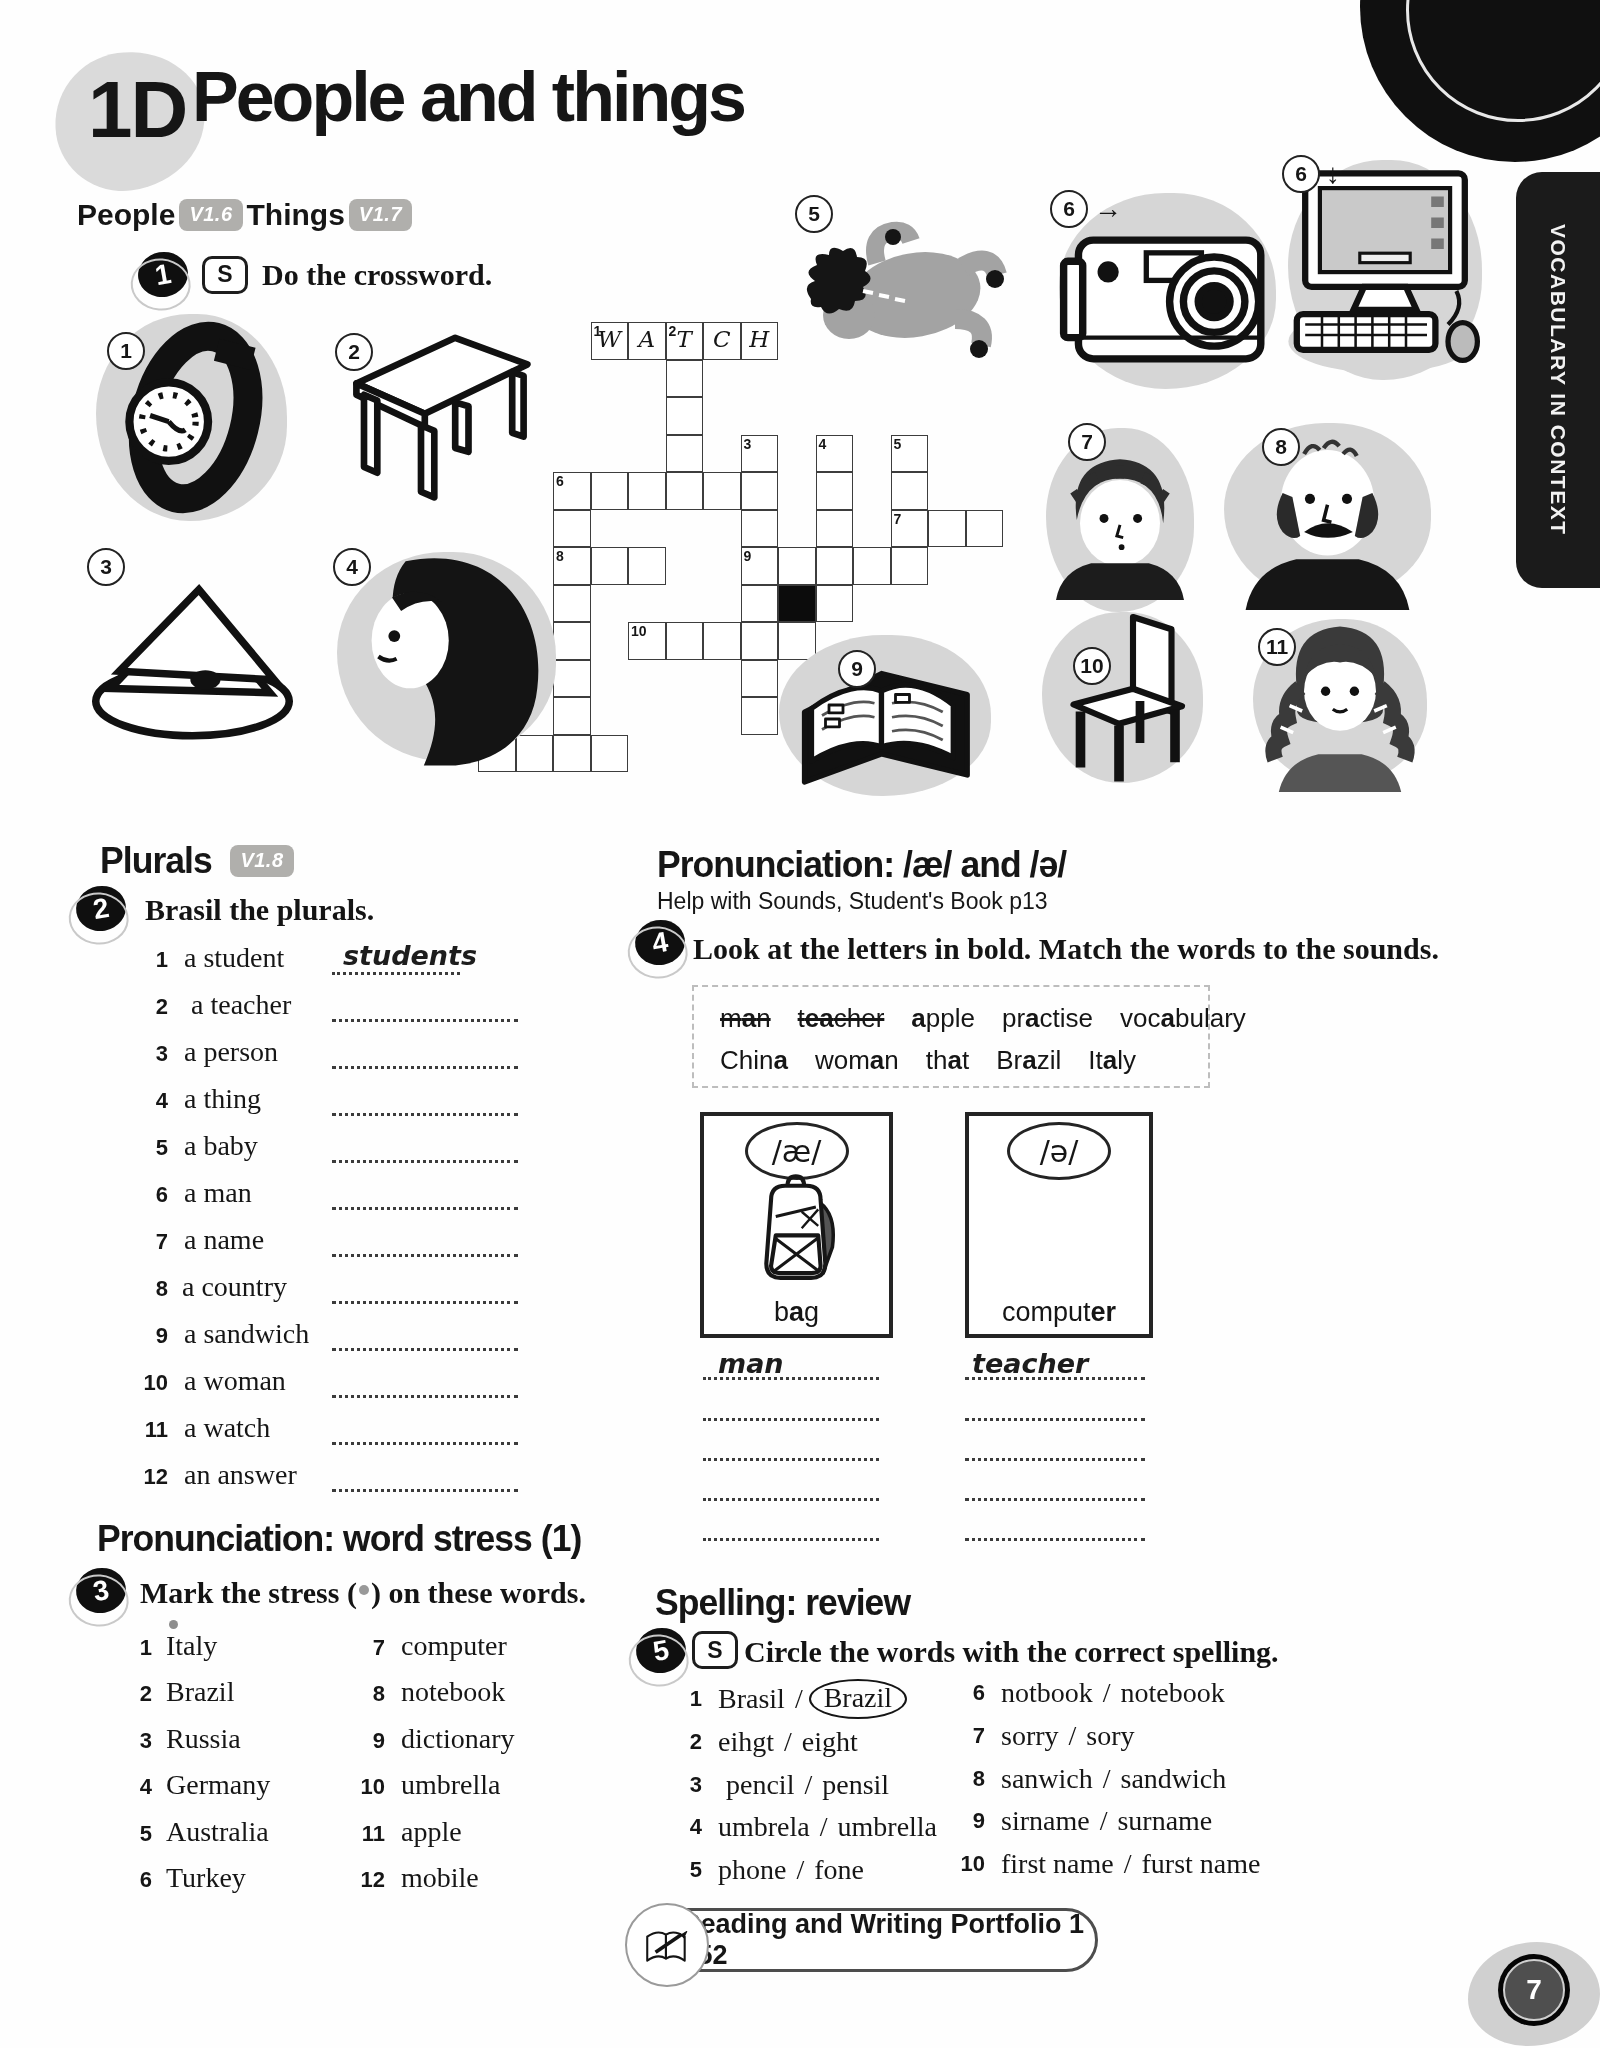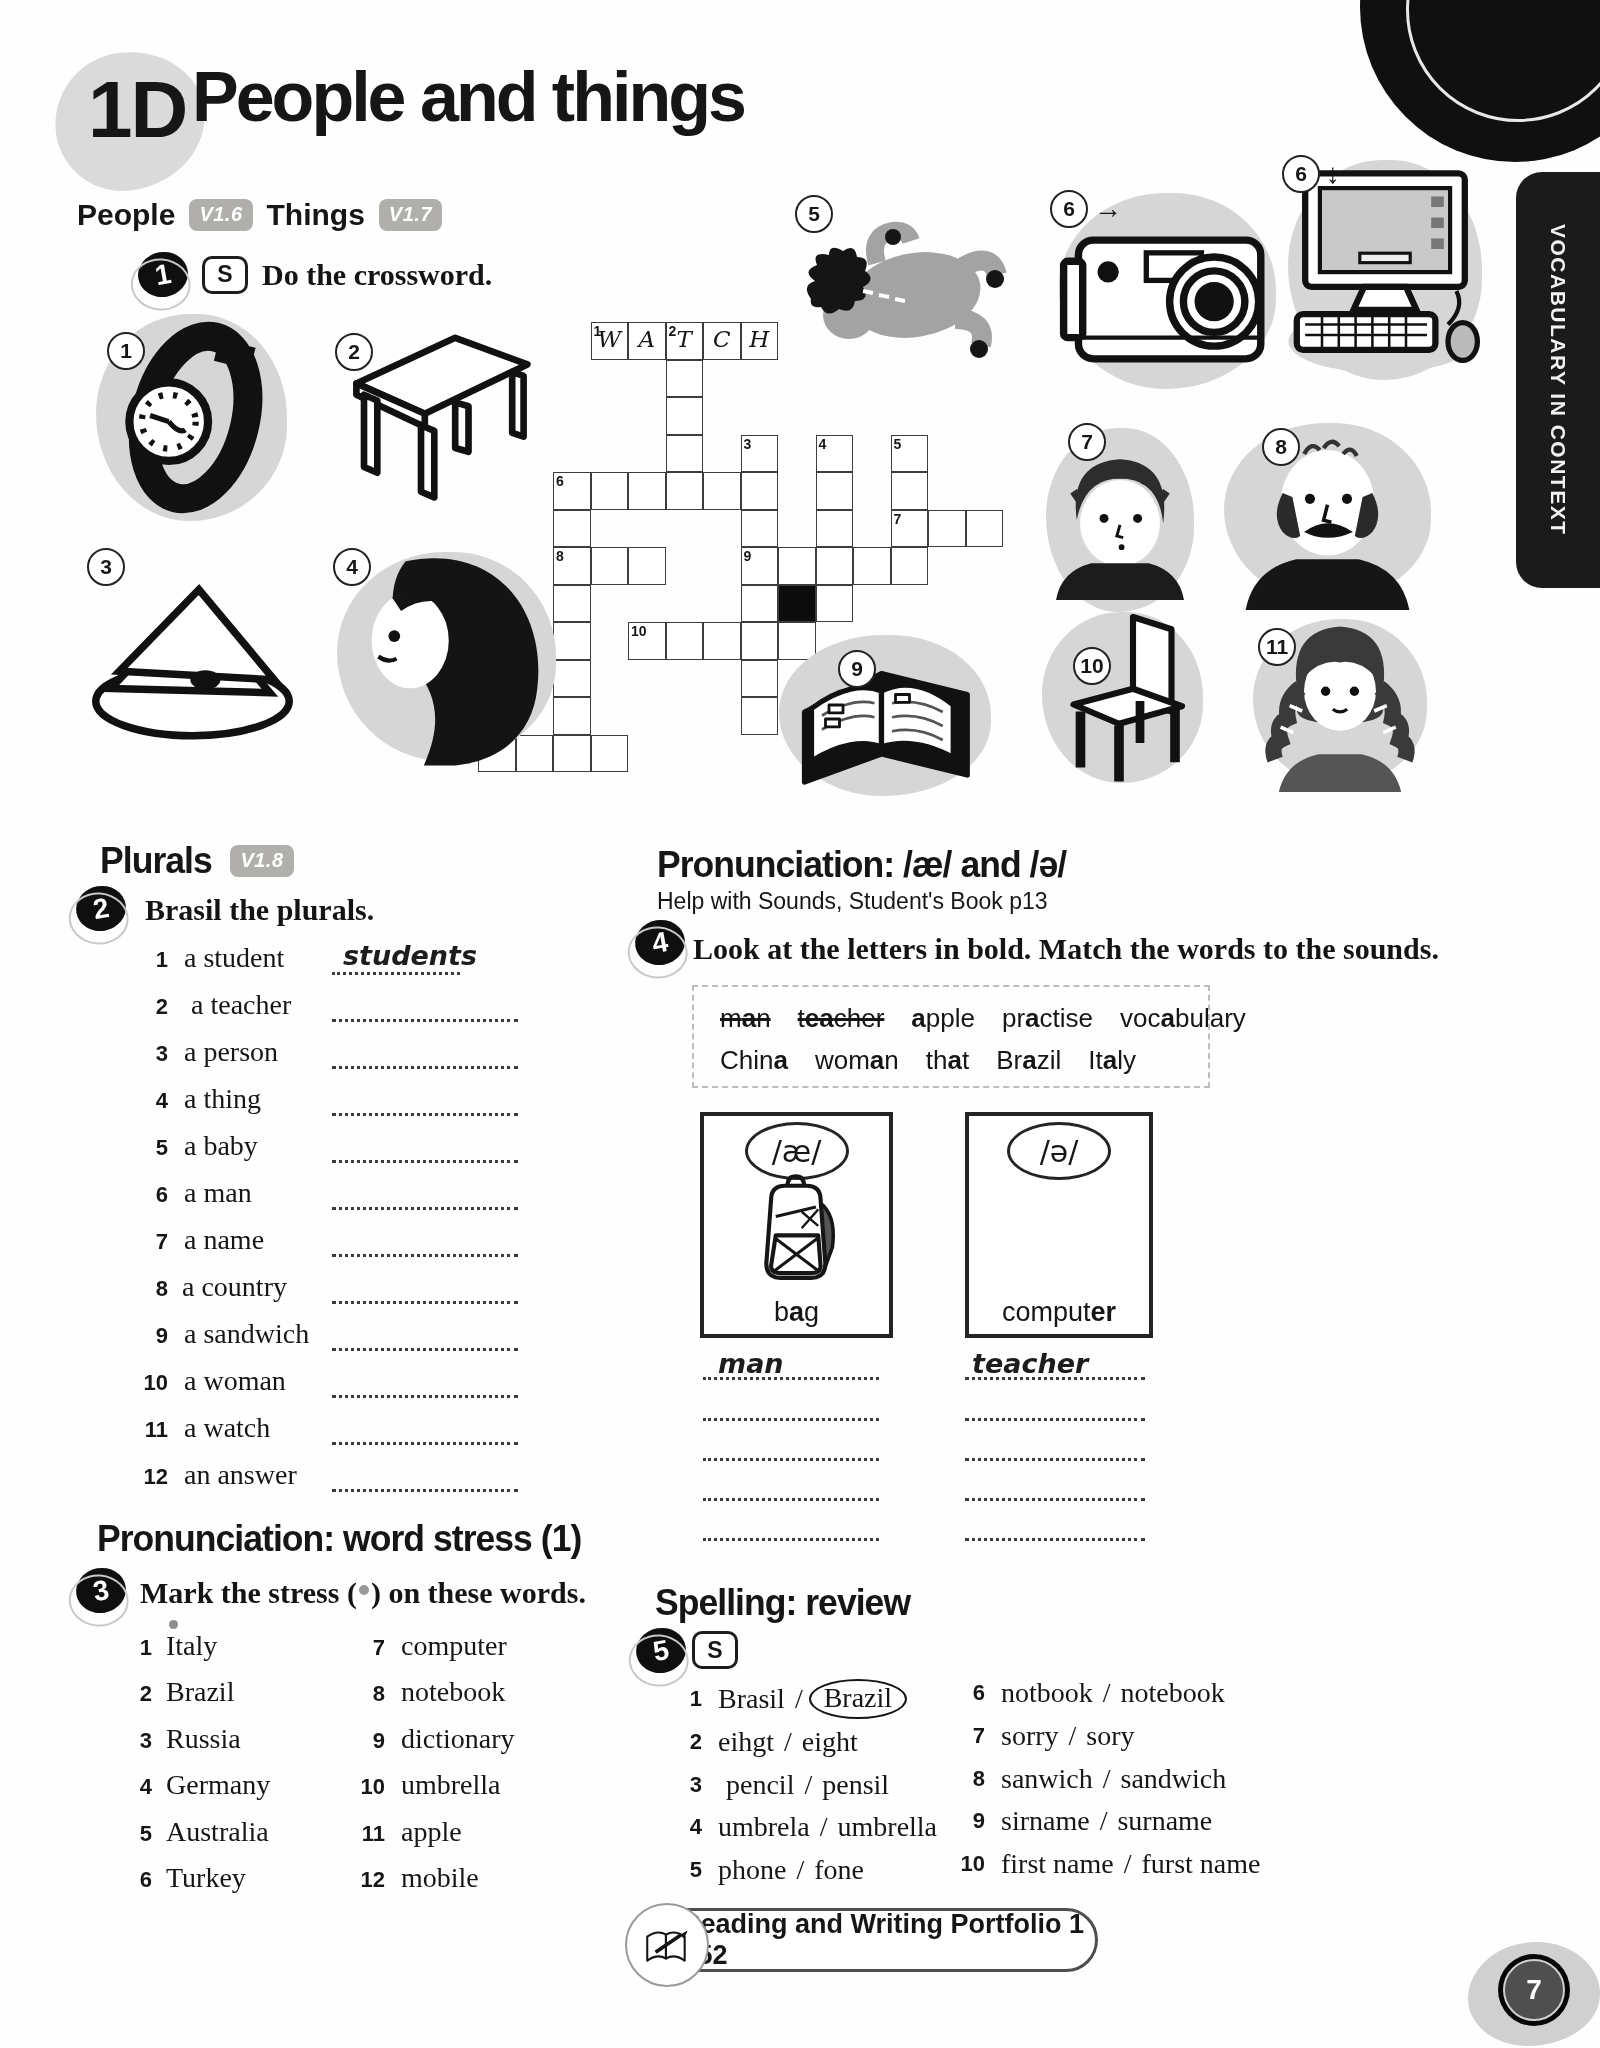--- a/index.html
+++ b/index.html
@@ -15,21 +15,21 @@
     border-radius:26px 0 0 26px;display:flex;align-items:center;justify-content:center;}
   .sidebar-tab span{writing-mode:vertical-rl;font-weight:700;font-size:21px;letter-spacing:1.5px;
     color:#f2f2f2;white-space:nowrap;}
 
   
   .unit-blob{position:absolute;left:55px;top:52px;width:150px;height:138px;background:#dadada;
     border-radius:48% 52% 55% 45%/52% 48% 52% 48%;transform:rotate(-8deg);}
   .unit{position:absolute;left:88px;top:70px;font-size:80px;font-weight:700;letter-spacing:-2px;line-height:1;}
   .title{position:absolute;left:192px;top:62px;font-size:70px;font-weight:700;letter-spacing:-3px;line-height:1;}
 
-  .vocab-row{position:absolute;left:77px;top:198px;display:flex;align-items:center;gap:14px;
+  .vocab-row{position:absolute;left:77px;top:198px;display:flex;align-items:center;gap:4px;
     font-size:30px;font-weight:700;}
   .ref-badge{display:inline-block;background:#b0afac;color:#fff;font-style:italic;font-weight:700;
     font-size:20px;padding:4px 10px 5px;border-radius:8px;letter-spacing:.5px;}
 
   
   .ex-oval{position:absolute;width:50px;height:45px;background:#0f0f0f;border-radius:50%;
     display:flex;align-items:center;justify-content:center;color:#fff;font-size:28px;font-weight:700;
     transform:rotate(-10deg);}
   .ex-oval::before{content:"";position:absolute;left:-9px;top:6px;width:56px;height:48px;
     border:2px solid #c9c9c9;border-radius:50%;transform:rotate(14deg);}
@@ -528,20 +528,21 @@
       <div class="ansline" style="left: 965px; width: 180px; top: 1377px;"></div>
       <div class="ansline" style="left: 965px; width: 180px; top: 1418px;"></div>
       <div class="ansline" style="left: 965px; width: 180px; top: 1458px;"></div>
       <div class="ansline" style="left: 965px; width: 180px; top: 1498px;"></div>
       <div class="ansline" style="left: 965px; width: 180px; top: 1538px;"></div>
     </div>
 
   <span class="sec-heading" id="spelling-heading">Spelling: review</span>
   <span class="ex-oval" id="ex5-oval">5</span>
   <span class="s-badge" id="ex5-badge">S</span>
+  <span class="serif-instr" id="ex5-instr">Circle the words with the correct spelling.</span>
   <div id="spelling-list">
       <div class="spellrow" style="left: 668px; top: 1678px;">
         <span class="num" style="width: 34px;">1</span>
         <span class="opt" style="margin-left: 12px;">Brasil</span>
         <span style="margin: 0px 6px;">/</span>
         <span class="opt circled">Brazil</span>
       </div>
       <div class="spellrow" style="left: 668px; top: 1720.8px;">
         <span class="num" style="width: 34px;">2</span>
         <span class="opt" style="margin-left: 12px;">eihgt</span>

